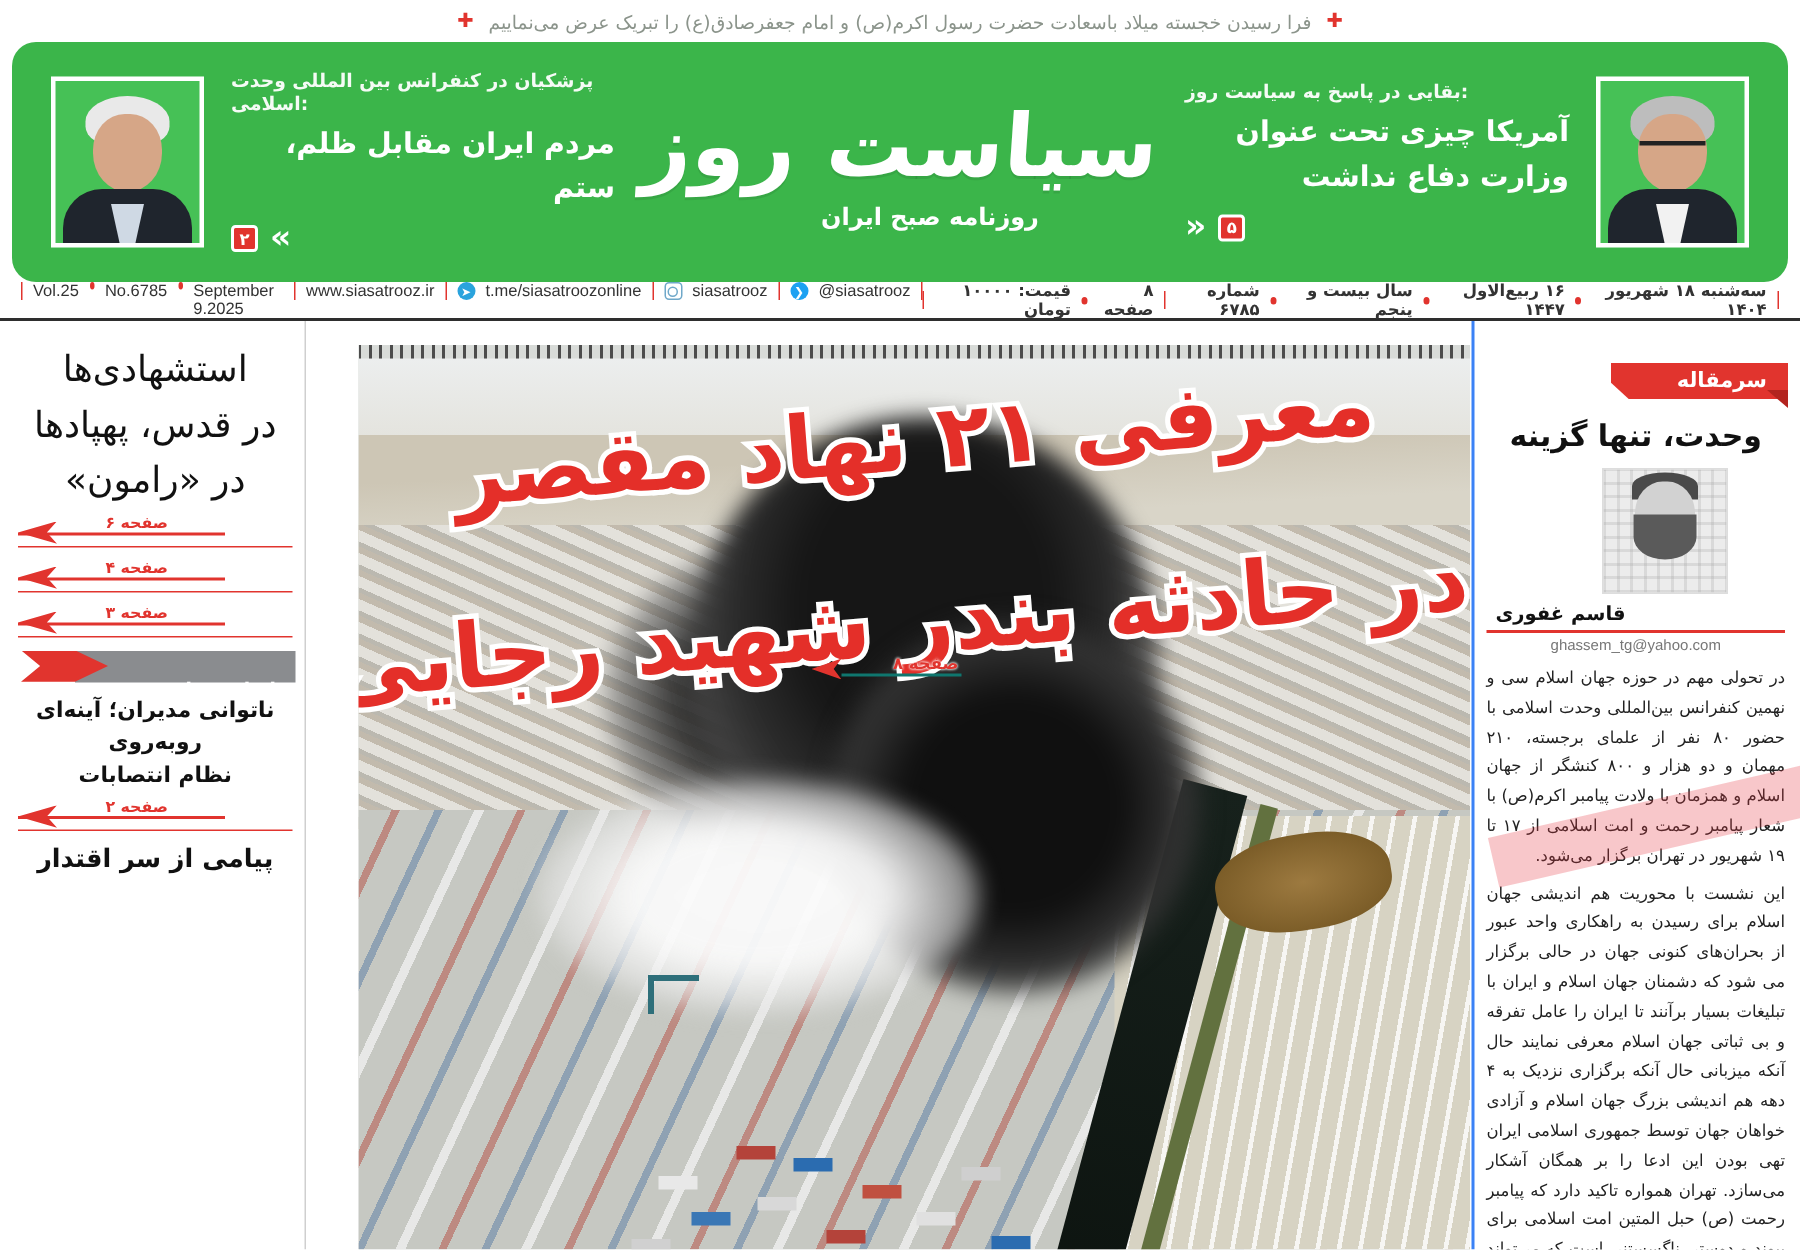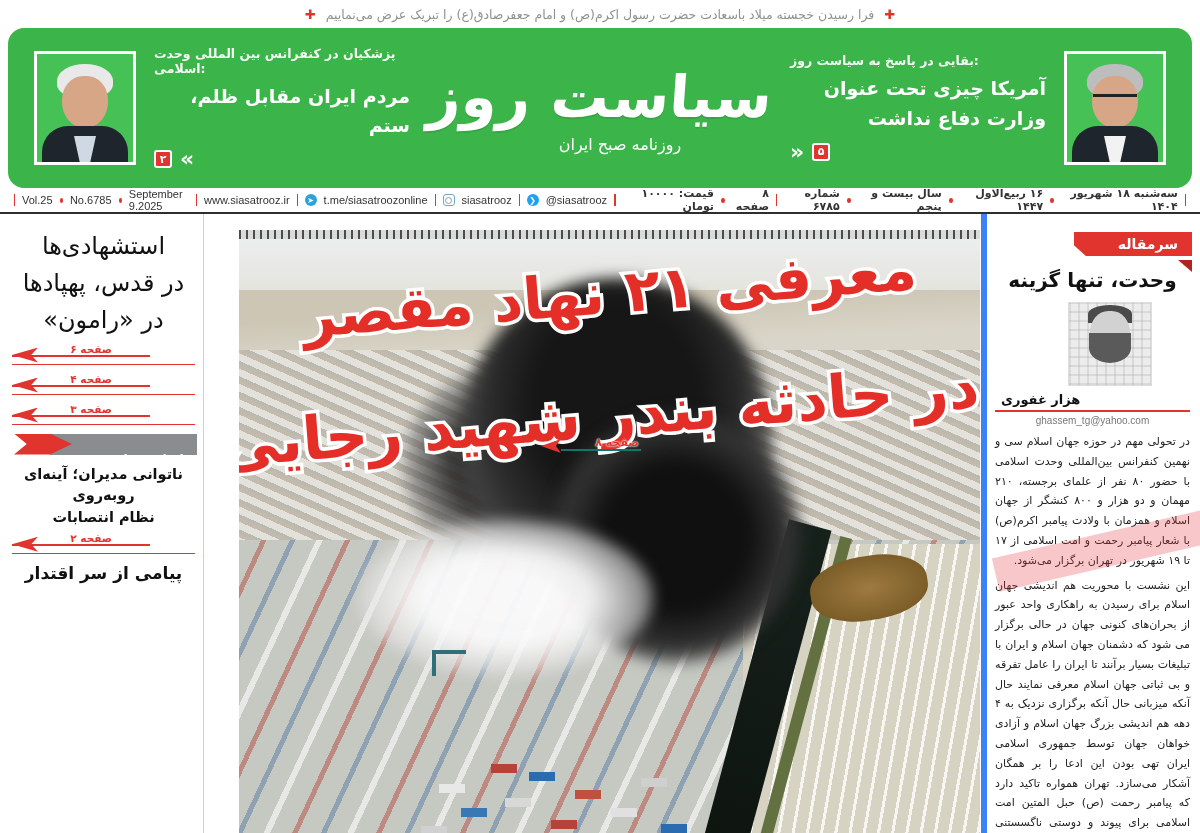--- a/index.html
+++ b/index.html
@@ -33,26 +33,26 @@
   .teaser .kicker { font-size:12.5px; font-weight:bold; text-align:left; margin-bottom:6px; opacity:.95; }
   .teaser .t-line { font-size:19px; font-weight:bold; text-align:right; line-height:1.55; }
   .teaser-foot { display:flex; align-items:center; gap:8px; margin-top:8px; justify-content:flex-start; }
   .teaser-foot.rightside { justify-content:flex-start; }
   .badge { width:18px; height:18px; background:#e1342e; border:2px solid #fff; border-radius:3px;
            color:#fff; font-size:11px; font-weight:bold; display:flex; align-items:center; justify-content:center; }
   .guillemet { font-size:22px; font-weight:bold; line-height:1; }
   .logo-box { flex:1; display:flex; flex-direction:column; align-items:center; justify-content:center; }
   .logo-title { font-size:58px; font-weight:bold; transform:skewX(-4deg); letter-spacing:2px;
                 text-shadow:0 2px 0 rgba(0,0,0,.08); }
-  .logo-sub { font-size:16px; font-weight:normal; margin-top:4px;margin-left:40px; }
+  .logo-sub { font-size:16px; font-weight:bold; margin-top:4px;margin-left:40px; }
 
   
   .info-bar { height:24px; display:flex; align-items:center; justify-content:space-between;
               padding:0 14px; font-size:11px; color:#333; }
-  .info-left { display:flex; align-items:center; gap:7px; font-family:"Liberation Sans", sans-serif; }
+  .info-left { display:flex; gap:7px; font-family:"Liberation Sans", sans-serif; }
   .info-right { direction:rtl; display:flex; align-items:center; gap:7px; font-weight:bold; font-size:11px; }
   .pipe { width:1.5px; height:12px; background:#e1342e; display:inline-block; }
   .dot { width:5px; height:5px; border-radius:50%; background:#e1342e; display:inline-block; }
   .soc { width:12px; height:12px; border-radius:50%; display:inline-flex; align-items:center;
          justify-content:center; color:#fff; font-size:8px; flex:none; }
   .soc.tg { background:#2aa3dd; }
   .soc.ig { background:#fff; border:1.5px solid #6fa8c9; border-radius:3px; position:relative; }
   .soc.ig::after { content:""; width:5px; height:5px; border:1.2px solid #6fa8c9; border-radius:50%;
                    position:absolute; top:1.6px; left:1.6px; }
   .soc.tw { background:#1da1f2; }
@@ -124,21 +124,21 @@
   .headline.l1 { top:32px; }
   .headline.l2 { top:152px; font-size:60px; }
   .photo-pmark { position:absolute; left:322px; top:206px; z-index:9; width:80px; height:15px;
                  border-bottom:2px solid #0f766e; }
   .photo-pmark .txt { position:absolute; right:2px; bottom:0; color:#e1342e; font-size:11px;
                       font-weight:bold; text-shadow:0 0 2px #fff,0 0 2px #fff; }
   .photo-pmark .arr { position:absolute; left:-20px; bottom:-4px; width:20px; height:14px; background:#e1342e;
                       clip-path:polygon(0 50%, 100% 0, 74% 50%, 100% 100%); }
 
   
-  .edit-col { width:219px; border-left:6px solid #3b82f6; padding:18px 10px 0 8px; flex:none;
+  .edit-col { width:219px; border-left:2px solid #3b82f6; padding:28px 10px 0 8px; flex:none;
               position:relative; }
   .ed-banner { position:relative; width:118px; height:24px; background:#e1342e; margin-left:auto;
                margin-right:-2px; clip-path:polygon(0 0,100% 0,100% 100%,10% 100%,0 55%); }
   .ed-banner .txt { position:absolute; right:14px; top:0; line-height:24px; color:#fff;
                     font-size:14px; font-weight:bold; direction:rtl; }
   .ed-fold { position:absolute; right:8px; top:46px; width:0; height:0;
              border-top:12px solid #b3241f; border-left:14px solid transparent; }
   .ed-title { direction:rtl; text-align:center; font-size:20px; font-weight:bold; color:#111;
               margin:12px 0 10px; }
   .ed-photo { width:84px; height:84px; margin:0 38px 0 auto; background:#ececec; position:relative;
@@ -323,21 +323,21 @@
       <div class="ed-banner">
         <span class="txt">سرمقاله</span>
       </div>
       <div class="ed-fold"></div>
       <div class="ed-title">وحدت، تنها گزینه</div>
       <div class="ed-photo">
         <span class="hairtop"></span>
         <span class="face"></span>
         <span class="beard"></span>
       </div>
-      <div class="ed-author">هزار غفوری</div>
+      <div class="ed-author">قاسم غفوری</div>
       <div class="ed-email">ghassem_tg@yahoo.com</div>
       <div class="ed-body">
         <p>در تحولی مهم در حوزه جهان اسلام سی و نهمین کنفرانس بین‌المللی وحدت اسلامی با حضور ۸۰ نفر از علمای برجسته، ۲۱۰ مهمان و دو هزار و ۸۰۰ کنشگر از جهان اسلام و همزمان با ولادت پیامبر اکرم(ص) با شعار پیامبر رحمت و امت اسلامی از ۱۷ تا ۱۹ شهریور در تهران برگزار می‌شود.</p>
         <p>این نشست با محوریت هم اندیشی جهان اسلام برای رسیدن به راهکاری واحد عبور از بحران‌های کنونی جهان در حالی برگزار می شود که دشمنان جهان اسلام و ایران با تبلیغات بسیار برآنند تا ایران را عامل تفرقه و بی ثباتی جهان اسلام معرفی نمایند حال آنکه میزبانی حال آنکه برگزاری نزدیک به ۴ دهه هم اندیشی بزرگ جهان اسلام و آزادی خواهان جهان توسط جمهوری اسلامی ایران تهی بودن این ادعا را بر همگان آشکار می‌سازد. تهران همواره تاکید دارد که پیامبر رحمت (ص) حبل المتین امت اسلامی برای پیوند و دوستی ناگسستنی است که می‌تواند حلال تمام مشکلات جهان اسلام باشد. نشست امسال نیز در میان هوچی‌گری‌های دشمن که با اتهام زنی‌های واهی به دنبال توجیه جنایت آمریکا و رژیم صهیونیستی در تجاوز به ایران هستند، شکستی دیگر را بر فتنه انگیزان تحمیل خواهد کرد بویژه آنکه خود برگزاری این نشست طراحی دشمن برای وضعیت نه صلح و نه جنگ در قبال ایران را از میان برده و ظرفیت‌های عظیم ایران برای عبور از شرایط سخت و برقراری امنیت سراسری برای صدها میهمان خارجی را نشان می دهد.</p>
 
       </div>
       <div class="ed-watermark"></div>
     </aside>
 
   </div>

